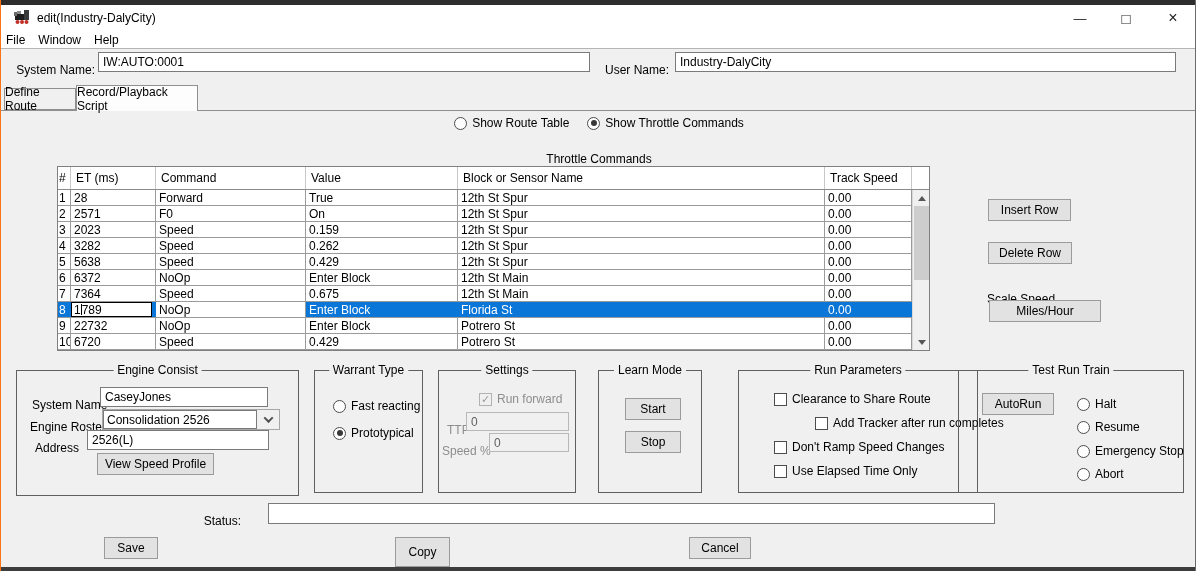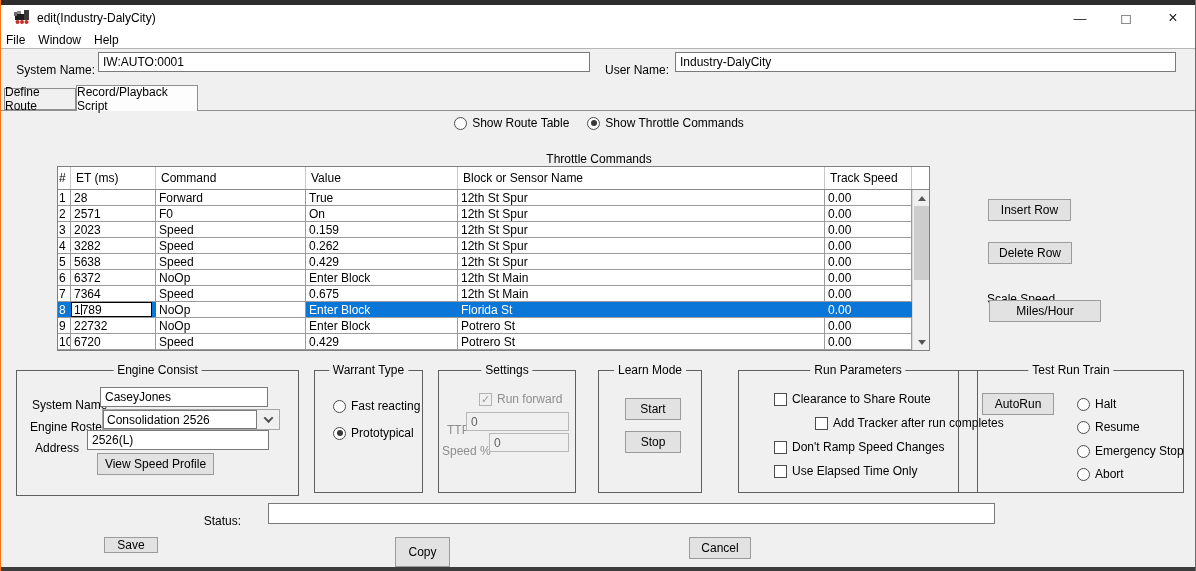--- a/index.html
+++ b/index.html
@@ -323,18 +323,18 @@
     </span>
     <span class="opt abs" style="left:118px;top:96px;">
       <span class="radio"></span>
       <span>Abort</span>
     </span>
   </div>
 
   <span class="abs lbl" style="left:180px;top:507px;width:60px;text-align:right;">Status:</span>
   <div class="abs tf" style="left:267px;top:503px;width:727px;height:21px;"></div>
 
-  <div class="abs btn" style="left:103px;top:537px;width:54px;height:16px;">Save</div>
+  <div class="abs btn" style="left:103px;top:537px;width:54px;height:22px;">Save</div>
   <div class="abs btn" style="left:394px;top:537px;width:55px;height:30px;">Copy</div>
   <div class="abs btn" style="left:688px;top:537px;width:62px;height:22px;">Cancel</div>
 
   <div class="abs" id="bottom-strip"></div>
 </div>
 
 </body></html>

